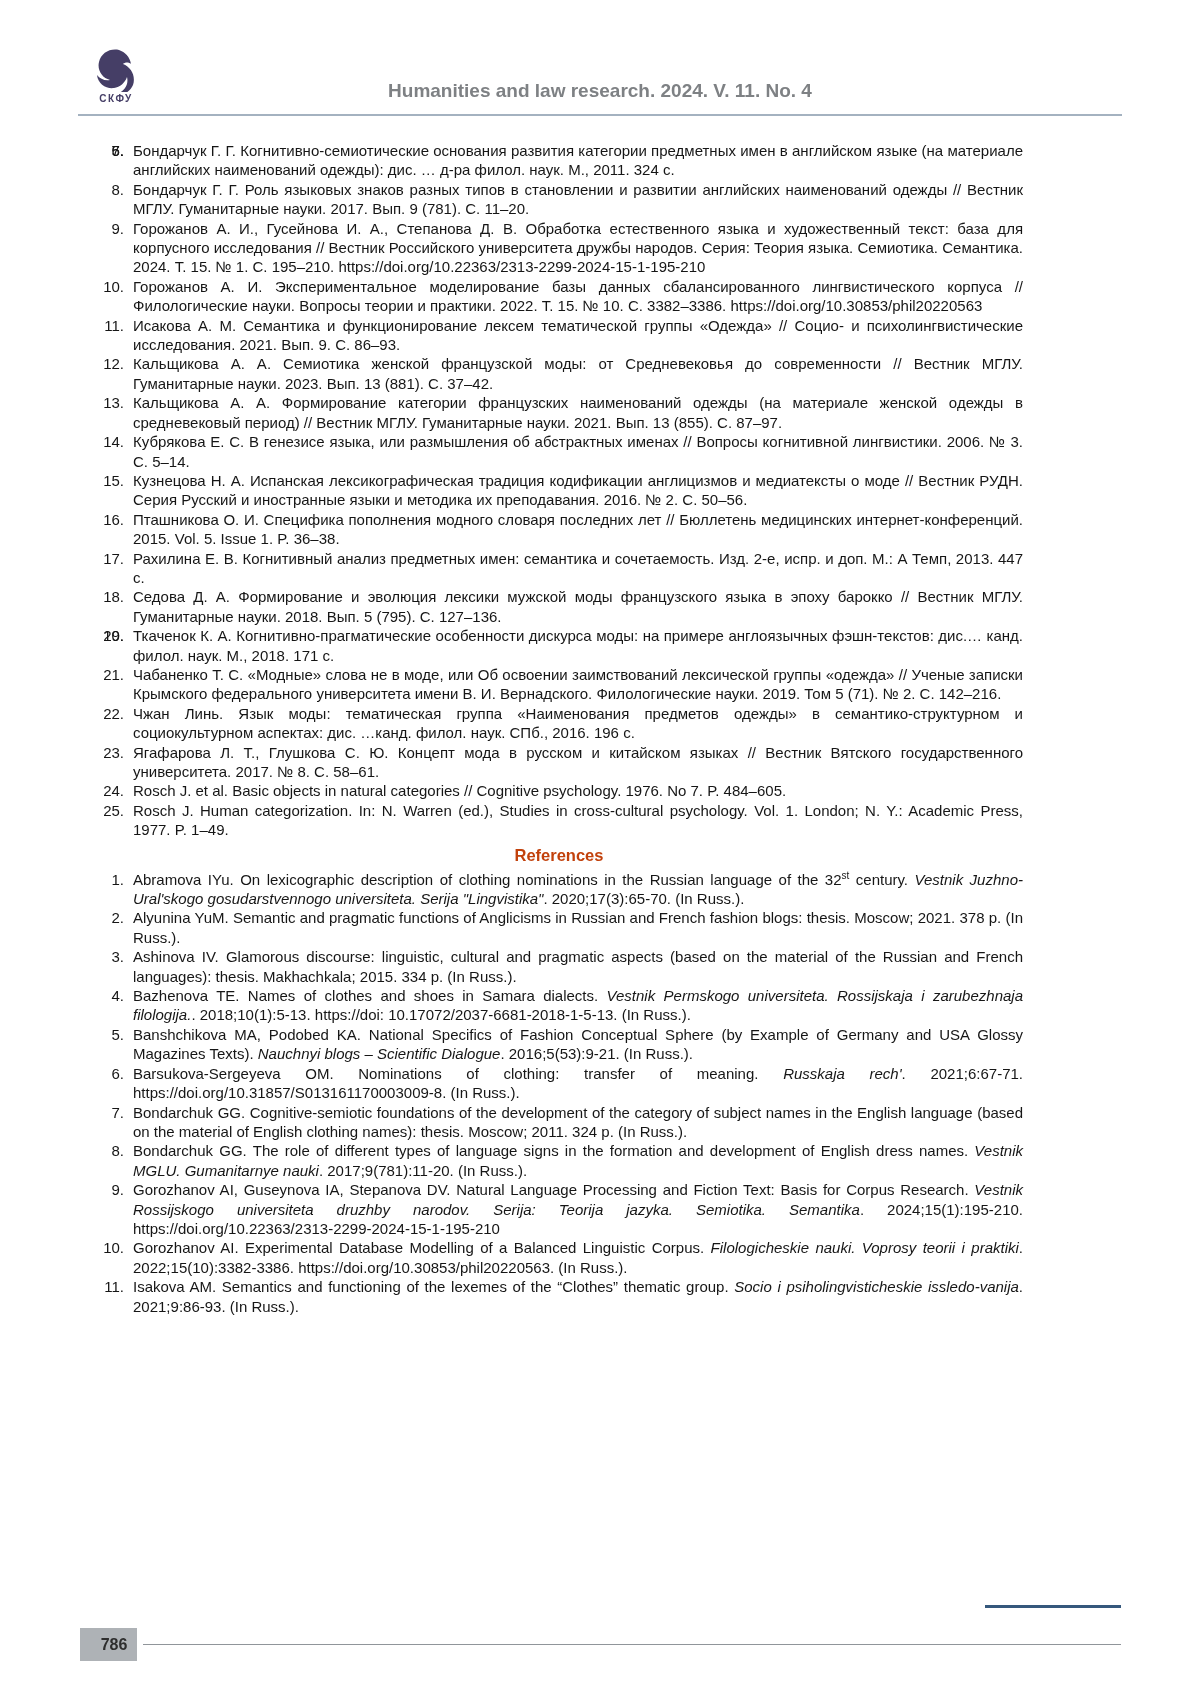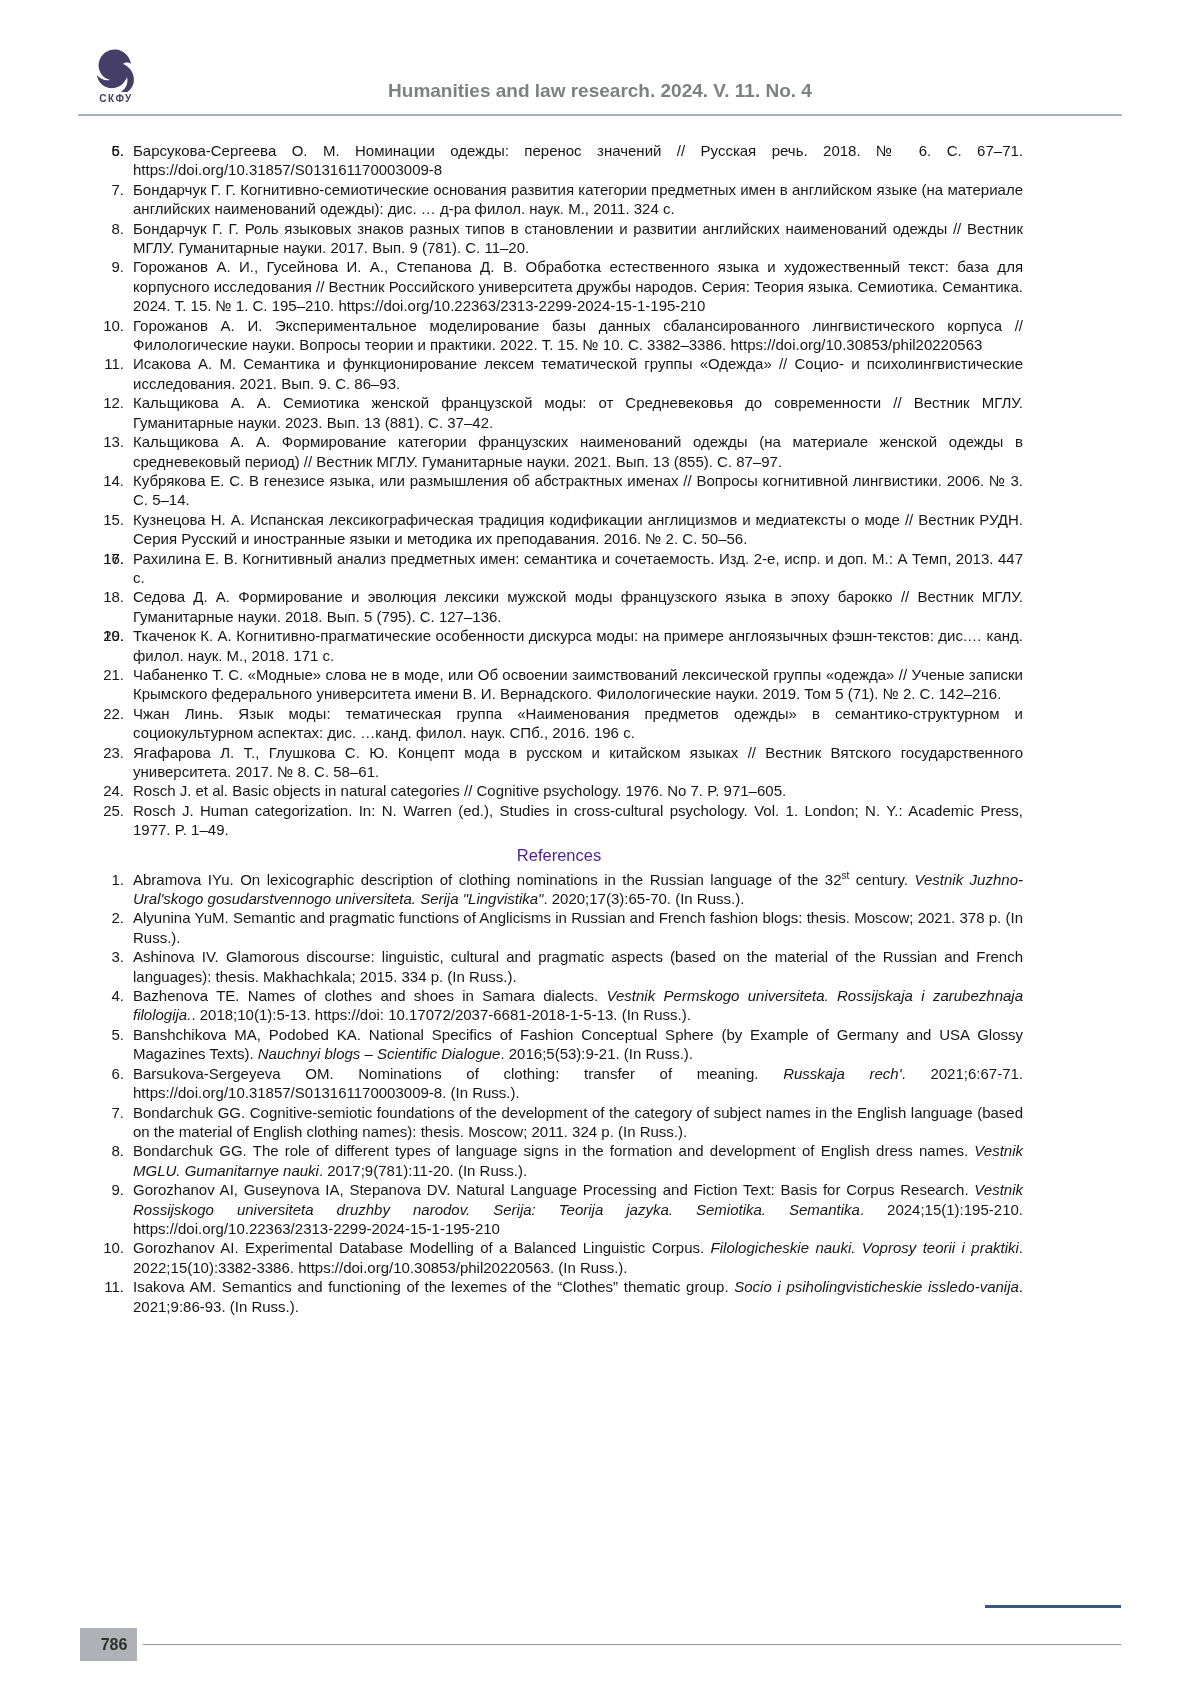--- a/index.html
+++ b/index.html
@@ -26,22 +26,22 @@
   
   .content { position:absolute; left:95px; top:141px; width:928px; }
   .ref-item {
     position:relative; padding-left:38px;
     text-align:justify; font-size:15px; line-height:19.4px;
   }
   .ref-num { position:absolute; left:0; top:0; width:29px; text-align:right; }
   .ref-text sup { font-size:10px; vertical-align:super; line-height:0; }
   .ref-text i { font-style:italic; }
   .references-heading {
-    text-align:center; font-size:16.5px; font-weight:normal;
-    margin:6px 0 5px; color:#4c1d95;
+    text-align:center; font-size:16.5px; font-weight:bold;
+    margin:6px 0 5px; color:#c2410c;
   }
 
   
   .page-number {
     position:absolute; left:80px; top:1628px; width:57px; height:33px;
     background:#aeb2b6; color:#2e2e2e; font-weight:bold; font-size:16px;
     display:flex; align-items:center; justify-content:center;padding-left:11px;
   }
   .footer-rule-dark { position:absolute; left:985px; top:1605px; width:136px; height:3px; background:#35587c; }
   .footer-rule-thin { position:absolute; left:143px; top:1644px; width:978px; height:1px; background:#90959a; }
@@ -58,39 +58,39 @@
     </svg>
     <div class="logo-text">СКФУ</div>
   </div>
 
   <div class="header-title">Humanities and law research. 2024. V. 11. No. 4</div>
   <div class="header-rule"></div>
 
   <main class="content">
     <section id="ru-list" class="ref-list">
         <div class="ref-item"><span class="ref-num">5.</span></div>
-        <div class="ref-item"><span class="ref-num">6.</span><span class="ref-text"><span>Барсукова-Сергеева О. М. Номинации одежды: перенос значений // Русская речь. 2018. № 6. С. 67–71. https://doi.org/10.31857/S013161170003009-8</span></span></div>
+        <div class="ref-item"><span class="ref-num">6.</span></div>
         <div class="ref-item"><span class="ref-num">7.</span><span class="ref-text"><span>Бондарчук Г. Г. Когнитивно-семиотические основания развития категории предметных имен в английском языке (на материале английских наименований одежды): дис. … д-ра филол. наук. М., 2011. 324 с.</span></span></div>
         <div class="ref-item"><span class="ref-num">8.</span><span class="ref-text"><span>Бондарчук Г. Г. Роль языковых знаков разных типов в становлении и развитии английских наименований одежды // Вестник МГЛУ. Гуманитарные науки. 2017. Вып. 9 (781). С. 11–20.</span></span></div>
         <div class="ref-item"><span class="ref-num">9.</span><span class="ref-text"><span>Горожанов А. И., Гусейнова И. А., Степанова Д. В. Обработка естественного языка и художественный текст: база для корпусного исследования // Вестник Российского университета дружбы народов. Серия: Теория языка. Семиотика. Семантика. 2024. Т. 15. № 1. С. 195–210. https://doi.org/10.22363/2313-2299-2024-15-1-195-210</span></span></div>
         <div class="ref-item"><span class="ref-num">10.</span><span class="ref-text"><span>Горожанов А. И. Экспериментальное моделирование базы данных сбалансированного лингвистического корпуса // Филологические науки. Вопросы теории и практики. 2022. Т. 15. № 10. С. 3382–3386. https://doi.org/10.30853/phil20220563</span></span></div>
         <div class="ref-item"><span class="ref-num">11.</span><span class="ref-text"><span>Исакова А. М. Семантика и функционирование лексем тематической группы «Одежда» // Социо- и психолингвистические исследования. 2021. Вып. 9. С. 86–93.</span></span></div>
         <div class="ref-item"><span class="ref-num">12.</span><span class="ref-text"><span>Кальщикова А. А. Семиотика женской французской моды: от Средневековья до современности // Вестник МГЛУ. Гуманитарные науки. 2023. Вып. 13 (881). С. 37–42.</span></span></div>
         <div class="ref-item"><span class="ref-num">13.</span><span class="ref-text"><span>Кальщикова А. А. Формирование категории французских наименований одежды (на материале женской одежды в средневековый период) // Вестник МГЛУ. Гуманитарные науки. 2021. Вып. 13 (855). С. 87–97.</span></span></div>
         <div class="ref-item"><span class="ref-num">14.</span><span class="ref-text"><span>Кубрякова Е. С. В генезисе языка, или размышления об абстрактных именах // Вопросы когнитивной лингвистики. 2006. № 3. С. 5–14.</span></span></div>
         <div class="ref-item"><span class="ref-num">15.</span><span class="ref-text"><span>Кузнецова Н. А. Испанская лексикографическая традиция кодификации англицизмов и медиатексты о моде // Вестник РУДН. Серия Русский и иностранные языки и методика их преподавания. 2016. № 2. С. 50–56.</span></span></div>
-        <div class="ref-item"><span class="ref-num">16.</span></div>
+        <div class="ref-item"><span class="ref-num">16.</span><span class="ref-text"><span>Пташникова О. И. Специфика пополнения модного словаря последних лет // Бюллетень медицинских интернет-конференций. 2015. Vol. 5. Issue 1. P. 36–38.</span></span></div>
         <div class="ref-item"><span class="ref-num">17.</span><span class="ref-text"><span>Рахилина Е. В. Когнитивный анализ предметных имен: семантика и сочетаемость. Изд. 2-е, испр. и доп. М.: А Темп, 2013. 447 с.</span></span></div>
         <div class="ref-item"><span class="ref-num">18.</span><span class="ref-text"><span>Седова Д. А. Формирование и эволюция лексики мужской моды французского языка в эпоху барокко // Вестник МГЛУ. Гуманитарные науки. 2018. Вып. 5 (795). С. 127–136.</span></span></div>
         <div class="ref-item"><span class="ref-num">19.</span></div>
         <div class="ref-item"><span class="ref-num">20.</span><span class="ref-text"><span>Ткаченок К. А. Когнитивно-прагматические особенности дискурса моды: на примере англоязычных фэшн-текстов: дис.… канд. филол. наук. М., 2018. 171 с.</span></span></div>
         <div class="ref-item"><span class="ref-num">21.</span><span class="ref-text"><span>Чабаненко Т. С. «Модные» слова не в моде, или Об освоении заимствований лексической группы «одежда» // Ученые записки Крымского федерального университета имени В. И. Вернадского. Филологические науки. 2019. Том 5 (71). № 2. С. 142–216.</span></span></div>
         <div class="ref-item"><span class="ref-num">22.</span><span class="ref-text"><span>Чжан Линь. Язык моды: тематическая группа «Наименования предметов одежды» в семантико-структурном и социокультурном аспектах: дис. …канд. филол. наук. СПб., 2016. 196 с.</span></span></div>
         <div class="ref-item"><span class="ref-num">23.</span><span class="ref-text"><span>Ягафарова Л. Т., Глушкова С. Ю. Концепт мода в русском и китайском языках // Вестник Вятского государственного университета. 2017. № 8. С. 58–61.</span></span></div>
-        <div class="ref-item"><span class="ref-num">24.</span><span class="ref-text"><span>Rosch J. et al. Basic objects in natural categories // Cognitive psychology. 1976. No 7. P. 971–605.</span></span></div>
+        <div class="ref-item"><span class="ref-num">24.</span><span class="ref-text"><span>Rosch J. et al. Basic objects in natural categories // Cognitive psychology. 1976. No 7. P. 484–605.</span></span></div>
         <div class="ref-item"><span class="ref-num">25.</span><span class="ref-text"><span>Rosch J. Human categorization. In: N. Warren (ed.), Studies in cross-cultural psychology. Vol. 1. London; N. Y.: Academic Press, 1977. P. 1–49.</span></span></div>
       </section>
     <h2 class="references-heading">References</h2>
     <section id="en-list" class="ref-list">
         <div class="ref-item"><span class="ref-num">1.</span><span class="ref-text"><span>Abramova IYu. On lexicographic description of clothing nominations in the Russian language of the 32</span><sup>st</sup><span> century. </span><i>Vestnik Juzhno-Ural'skogo gosudarstvennogo universiteta. Serija "Lingvistika"</i><span>. 2020;17(3):65-70. (In Russ.).</span></span></div>
         <div class="ref-item"><span class="ref-num">2.</span><span class="ref-text"><span>Alyunina YuM. Semantic and pragmatic functions of Anglicisms in Russian and French fashion blogs: thesis. Moscow; 2021. 378 p. (In Russ.).</span></span></div>
         <div class="ref-item"><span class="ref-num">3.</span><span class="ref-text"><span>Ashinova IV. Glamorous discourse: linguistic, cultural and pragmatic aspects (based on the material of the Russian and French languages): thesis. Makhachkala; 2015. 334 p. (In Russ.).</span></span></div>
         <div class="ref-item"><span class="ref-num">4.</span><span class="ref-text"><span>Bazhenova TE. Names of clothes and shoes in Samara dialects. </span><i>Vestnik Permskogo universiteta. Rossijskaja i zarubezhnaja filologija.</i><span>. 2018;10(1):5-13. https://doi: 10.17072/2037-6681-2018-1-5-13. (In Russ.).</span></span></div>
         <div class="ref-item"><span class="ref-num">5.</span><span class="ref-text"><span>Banshchikova MA, Podobed KA. National Specifics of Fashion Conceptual Sphere (by Example of Germany and USA Glossy Magazines Texts). </span><i>Nauchnyi blogs – Scientific Dialogue</i><span>. 2016;5(53):9-21. (In Russ.).</span></span></div>
         <div class="ref-item"><span class="ref-num">6.</span><span class="ref-text"><span>Barsukova-Sergeyeva OM. Nominations of clothing: transfer of meaning. </span><i>Russkaja rech'</i><span>. 2021;6:67-71. https://doi.org/10.31857/S013161170003009-8. (In Russ.).</span></span></div>

